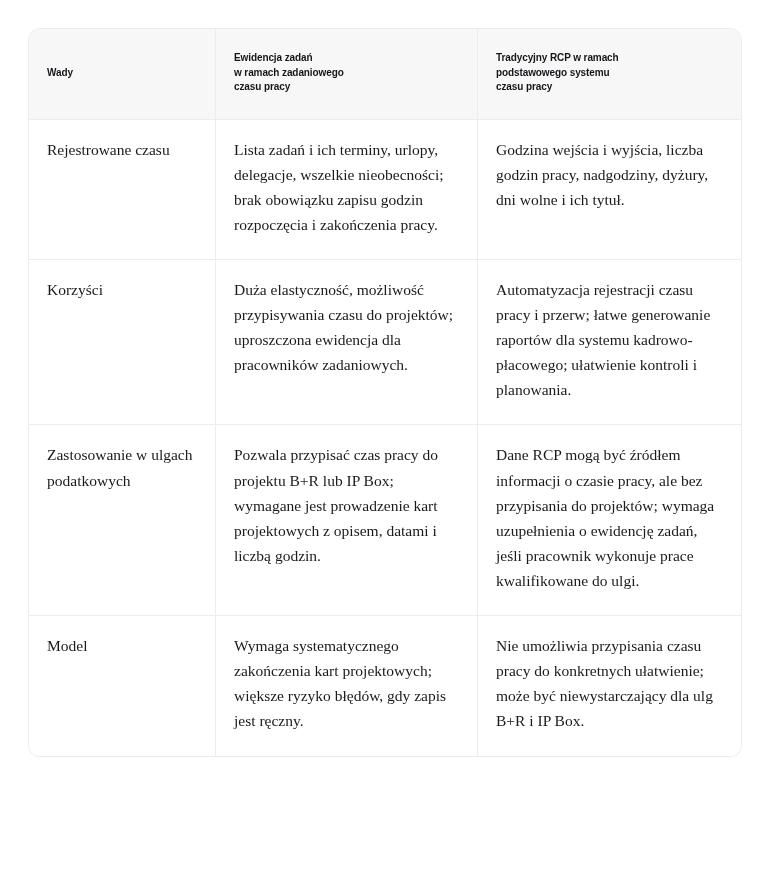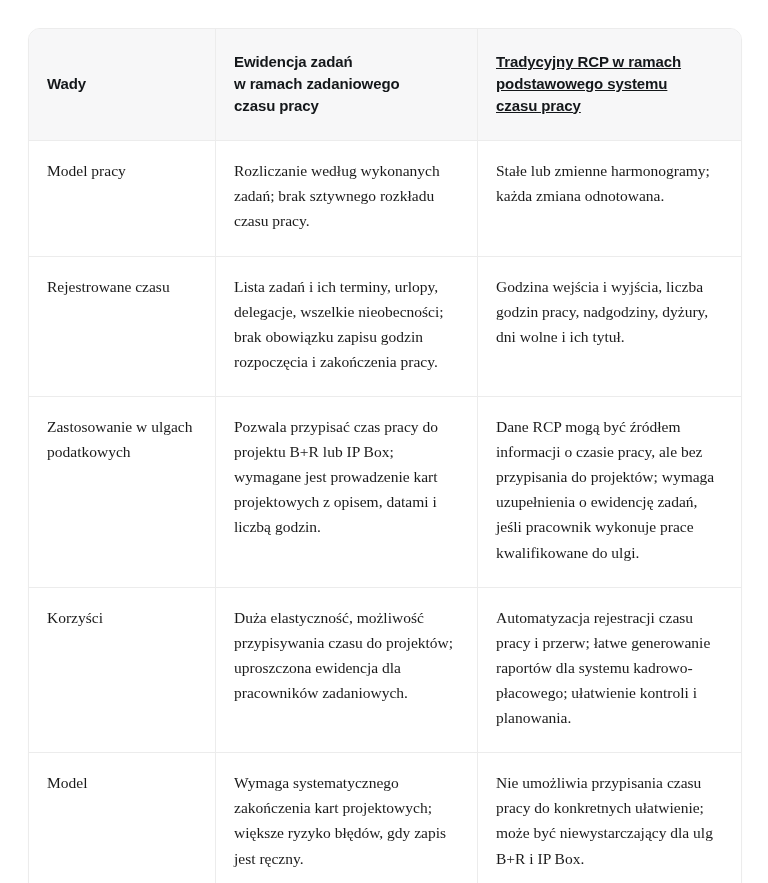--- a/index.html
+++ b/index.html
@@ -38,31 +38,30 @@
   .comparison-table col.c1 { width: 187px; }
   .comparison-table col.c2 { width: 262px; }
   .comparison-table col.c3 { width: 263px; }
 
   thead th {
     background: #f7f7f8;
     text-align: left;
     vertical-align: top;
     font-family: "Liberation Sans", "DejaVu Sans", sans-serif;
     font-weight: bold;
-    font-size: 15px;
+    font-size: 10px;
     line-height: 1.45;
     color: #14171a;
     padding: 22px 18px 24px 18px;
     border-bottom: 1px solid #ececec;
     border-right: 1px solid #ececec;
     letter-spacing: -0.1px;
   }
   thead th:last-child {
     border-right: none;
-    text-decoration: underline;
   }
   thead th.col-features {
     vertical-align: middle;
     padding-top: 22px;
   }
 
   tbody td {
     vertical-align: top;
     text-align: left;
     font-family: "Liberation Serif", "DejaVu Serif", serif;
@@ -113,60 +112,49 @@
         <th>
           <span class="cell-text">Tradycyjny RCP w ramach
 podstawowego systemu
 czasu pracy</span>
         </th>
       </tr>
     </thead>
     <tbody>
       <tr>
         <td class="feature-cell">
-          <span class="cell-text">Model pracy</span>
-        </td>
-        <td>
-          <span class="cell-text">Rozliczanie według wykonanych zadań; brak sztywnego rozkładu czasu pracy.</span>
-        </td>
-        <td>
-          <span class="cell-text">Stałe lub zmienne harmonogramy; każda zmiana odnotowana.</span>
-        </td>
-      </tr>
-      <tr>
-        <td class="feature-cell">
           <span class="cell-text">Rejestrowane czasu</span>
         </td>
         <td>
           <span class="cell-text">Lista zadań i ich terminy, urlopy, delegacje, wszelkie nieobecności; brak obowiązku zapisu godzin rozpoczęcia i zakończenia pracy.</span>
         </td>
         <td>
           <span class="cell-text">Godzina wejścia i wyjścia, liczba godzin pracy, nadgodziny, dyżury, dni wolne i ich tytuł.</span>
         </td>
       </tr>
       <tr>
         <td class="feature-cell">
+          <span class="cell-text">Korzyści</span>
+        </td>
+        <td>
+          <span class="cell-text">Duża elastyczność, możliwość przypisywania czasu do projektów; uproszczona ewidencja dla pracowników zadaniowych.</span>
+        </td>
+        <td>
+          <span class="cell-text">Automatyzacja rejestracji czasu pracy i przerw; łatwe generowanie raportów dla systemu kadrowo-płacowego; ułatwienie kontroli i planowania.</span>
+        </td>
+      </tr>
+      <tr>
+        <td class="feature-cell">
           <span class="cell-text">Zastosowanie w ulgach podatkowych</span>
         </td>
         <td>
           <span class="cell-text">Pozwala przypisać czas pracy do projektu B+R lub IP Box; wymagane jest prowadzenie kart projektowych z opisem, datami i liczbą godzin.</span>
         </td>
         <td>
           <span class="cell-text">Dane RCP mogą być źródłem informacji o czasie pracy, ale bez przypisania do projektów; wymaga uzupełnienia o ewidencję zadań, jeśli pracownik wykonuje prace kwalifikowane do ulgi.</span>
-        </td>
-      </tr>
-      <tr>
-        <td class="feature-cell">
-          <span class="cell-text">Korzyści</span>
-        </td>
-        <td>
-          <span class="cell-text">Duża elastyczność, możliwość przypisywania czasu do projektów; uproszczona ewidencja dla pracowników zadaniowych.</span>
-        </td>
-        <td>
-          <span class="cell-text">Automatyzacja rejestracji czasu pracy i przerw; łatwe generowanie raportów dla systemu kadrowo-płacowego; ułatwienie kontroli i planowania.</span>
         </td>
       </tr>
       <tr>
         <td class="feature-cell">
           <span class="cell-text">Model</span>
         </td>
         <td>
           <span class="cell-text">Wymaga systematycznego zakończenia kart projektowych; większe ryzyko błędów, gdy zapis jest ręczny.</span>
         </td>
         <td>

